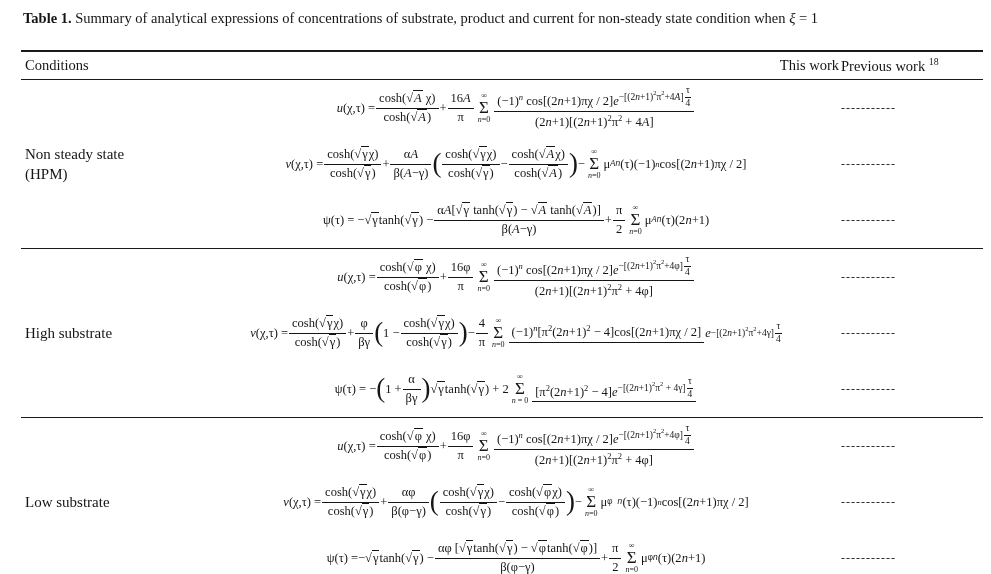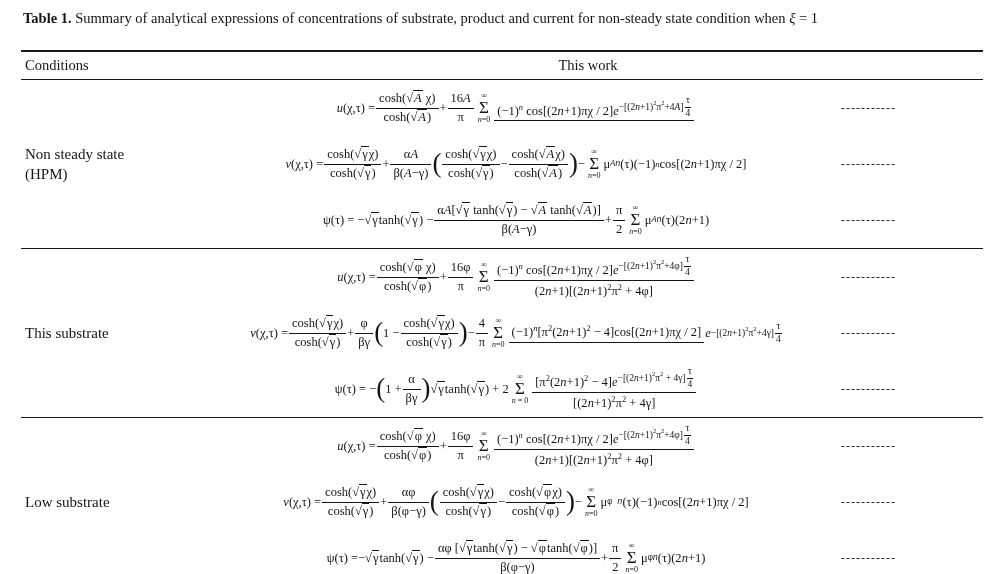--- a/index.html
+++ b/index.html
@@ -6,21 +6,21 @@
   body{width:991px;height:574px;overflow:hidden;color:#151515;
        font-family:"Liberation Serif","DejaVu Serif",serif;}
   .page{padding:6px 8px 0 21px;}
   .caption{font-size:14.5px;margin:4px 0 9px 2px;}
   .caption b{font-weight:bold;}
   .tbl{border-top:2px solid #1a1a1a;border-bottom:2px solid #1a1a1a;margin-top:23px;}
   .hdr{display:flex;align-items:center;height:27px;border-bottom:1.8px solid #1a1a1a;font-size:14.5px;}
   .c1{width:168px;flex:none;padding-left:4px;}
   .mid{flex:1;min-width:0;}
   .c3{width:142px;flex:none;padding-left:2px;}
-  .hdr .mid{text-align:center;}
+  .hdr .mid{text-align:right;}
   sup{font-size:0.68em;}
   sub{font-size:0.68em;font-family:Liberation Mono, monospace;}
   .sec{display:flex;height:168px;border-bottom:1.5px solid #1a1a1a;}
   .sec:last-child{border-bottom:none;}
   .sec .c1{display:flex;align-items:center;font-size:15px;white-space:pre-line;line-height:1.35;}
   .sec .mid{display:flex;flex-direction:column;}
   .eqrow{flex:1;display:flex;align-items:center;justify-content:center;font-size:12.5px;white-space:nowrap;}
   .sec .c3{display:flex;flex-direction:column;}
   .dashrow{flex:1;display:flex;align-items:center;font-size:12px;letter-spacing:1px;color:#222;}
   
@@ -40,38 +40,40 @@
 </head>
 <body>
 
 <div class="page">
   <div class="caption"><b>Table 1.</b> <span>Summary of analytical expressions of concentrations of substrate, product and current for non-steady state condition when <i>ξ</i> = 1</span></div>
 
   <div class="tbl">
     <div class="hdr">
       <div class="c1">Conditions</div>
       <div class="mid">This work</div>
+      <div class="c3">Previous work <sup>18</sup></div>
     </div>
 
     <div class="sec">
       <div class="c1">Non steady state
 (HPM)</div>
       <div class="mid">
         <div class="eqrow"><i>u</i>(χ,τ) = <span class="fr">
               <span class="nu">cosh(√<span class="rd"><i>A</i></span> χ)</span>
               <span class="de">cosh(√<span class="rd"><i>A</i></span>)</span>
             </span> + <span class="fr">
               <span class="nu">16<i>A</i></span>
               <span class="de">π</span>
             </span><span class="sm">
               <span class="t">∞</span>
               <span class="g">Σ</span>
               <span class="b"><i>n</i>=0</span>
             </span><span class="fr">
               <span class="nu">(−1)<sup><i>n</i></sup> cos[(2<i>n</i>+1)πχ / 2]<i>e</i><span class="ex">−[(2<i>n</i>+1)<sup>2</sup>π<sup>2</sup>+4<i>A</i>]<span class="fr"><span class="nu">τ</span><span class="de">4</span></span></span></span>
+              <span class="de">(2<i>n</i>+1)[(2<i>n</i>+1)<sup>2</sup>π<sup>2</sup> + 4<i>A</i>]</span>
             </span></div>
         <div class="eqrow"><i>v</i>(χ,τ) = <span class="fr">
               <span class="nu">cosh(√<span class="rd">γ</span>χ)</span>
               <span class="de">cosh(√<span class="rd">γ</span>)</span>
             </span> + <span class="fr">
               <span class="nu">α<i>A</i></span>
               <span class="de">β(<i>A</i>−γ)</span>
             </span><span class="bp">(</span><span class="fr">
               <span class="nu">cosh(√<span class="rd">γ</span>χ)</span>
               <span class="de">cosh(√<span class="rd">γ</span>)</span>
@@ -96,21 +98,21 @@
             </span>μ<sub><i>An</i></sub>(τ)(2<i>n</i>+1)</div>
       </div>
       <div class="c3">
         <div class="dashrow">-----------</div>
         <div class="dashrow">-----------</div>
         <div class="dashrow">-----------</div>
       </div>
     </div>
 
     <div class="sec">
-      <div class="c1">This substrate</div>
+      <div class="c1">High substrate</div>
       <div class="mid">
         <div class="eqrow"><i>u</i>(χ,τ) = <span class="fr">
               <span class="nu">cosh(√<span class="rd">φ</span> χ)</span>
               <span class="de">cosh(√<span class="rd">φ</span>)</span>
             </span> + <span class="fr">
               <span class="nu">16φ</span>
               <span class="de">π</span>
             </span><span class="sm">
               <span class="t">∞</span>
               <span class="g">Σ</span>
@@ -140,21 +142,20 @@
             </span><i>e</i><span class="ex">−[(2<i>n</i>+1)<sup>2</sup>π<sup>2</sup>+4γ]<span class="fr"><span class="nu">τ</span><span class="de">4</span></span></span></div>
         <div class="eqrow">ψ(τ) = −<span class="bp">(</span>1 + <span class="fr">
               <span class="nu">α</span>
               <span class="de">βγ</span>
             </span><span class="bp">)</span>√<span class="rd">γ</span> tanh(√<span class="rd">γ</span>) + 2 <span class="sm">
               <span class="t">∞</span>
               <span class="g">Σ</span>
               <span class="b"><i>n</i> = 0</span>
             </span><span class="fr">
               <span class="nu">[π<sup>2</sup>(2<i>n</i>+1)<sup>2</sup> − 4]<i>e</i><span class="ex">−[(2<i>n</i>+1)<sup>2</sup>π<sup>2</sup> + 4γ]<span class="fr"><span class="nu">τ</span><span class="de">4</span></span></span></span>
-              <span class="de">[(2<i>n</i>+1)<sup>2</sup>π<sup>2</sup> + 4γ]</span>
             </span></div>
       </div>
       <div class="c3">
         <div class="dashrow">-----------</div>
         <div class="dashrow">-----------</div>
         <div class="dashrow">-----------</div>
       </div>
     </div>
 
     <div class="sec">

